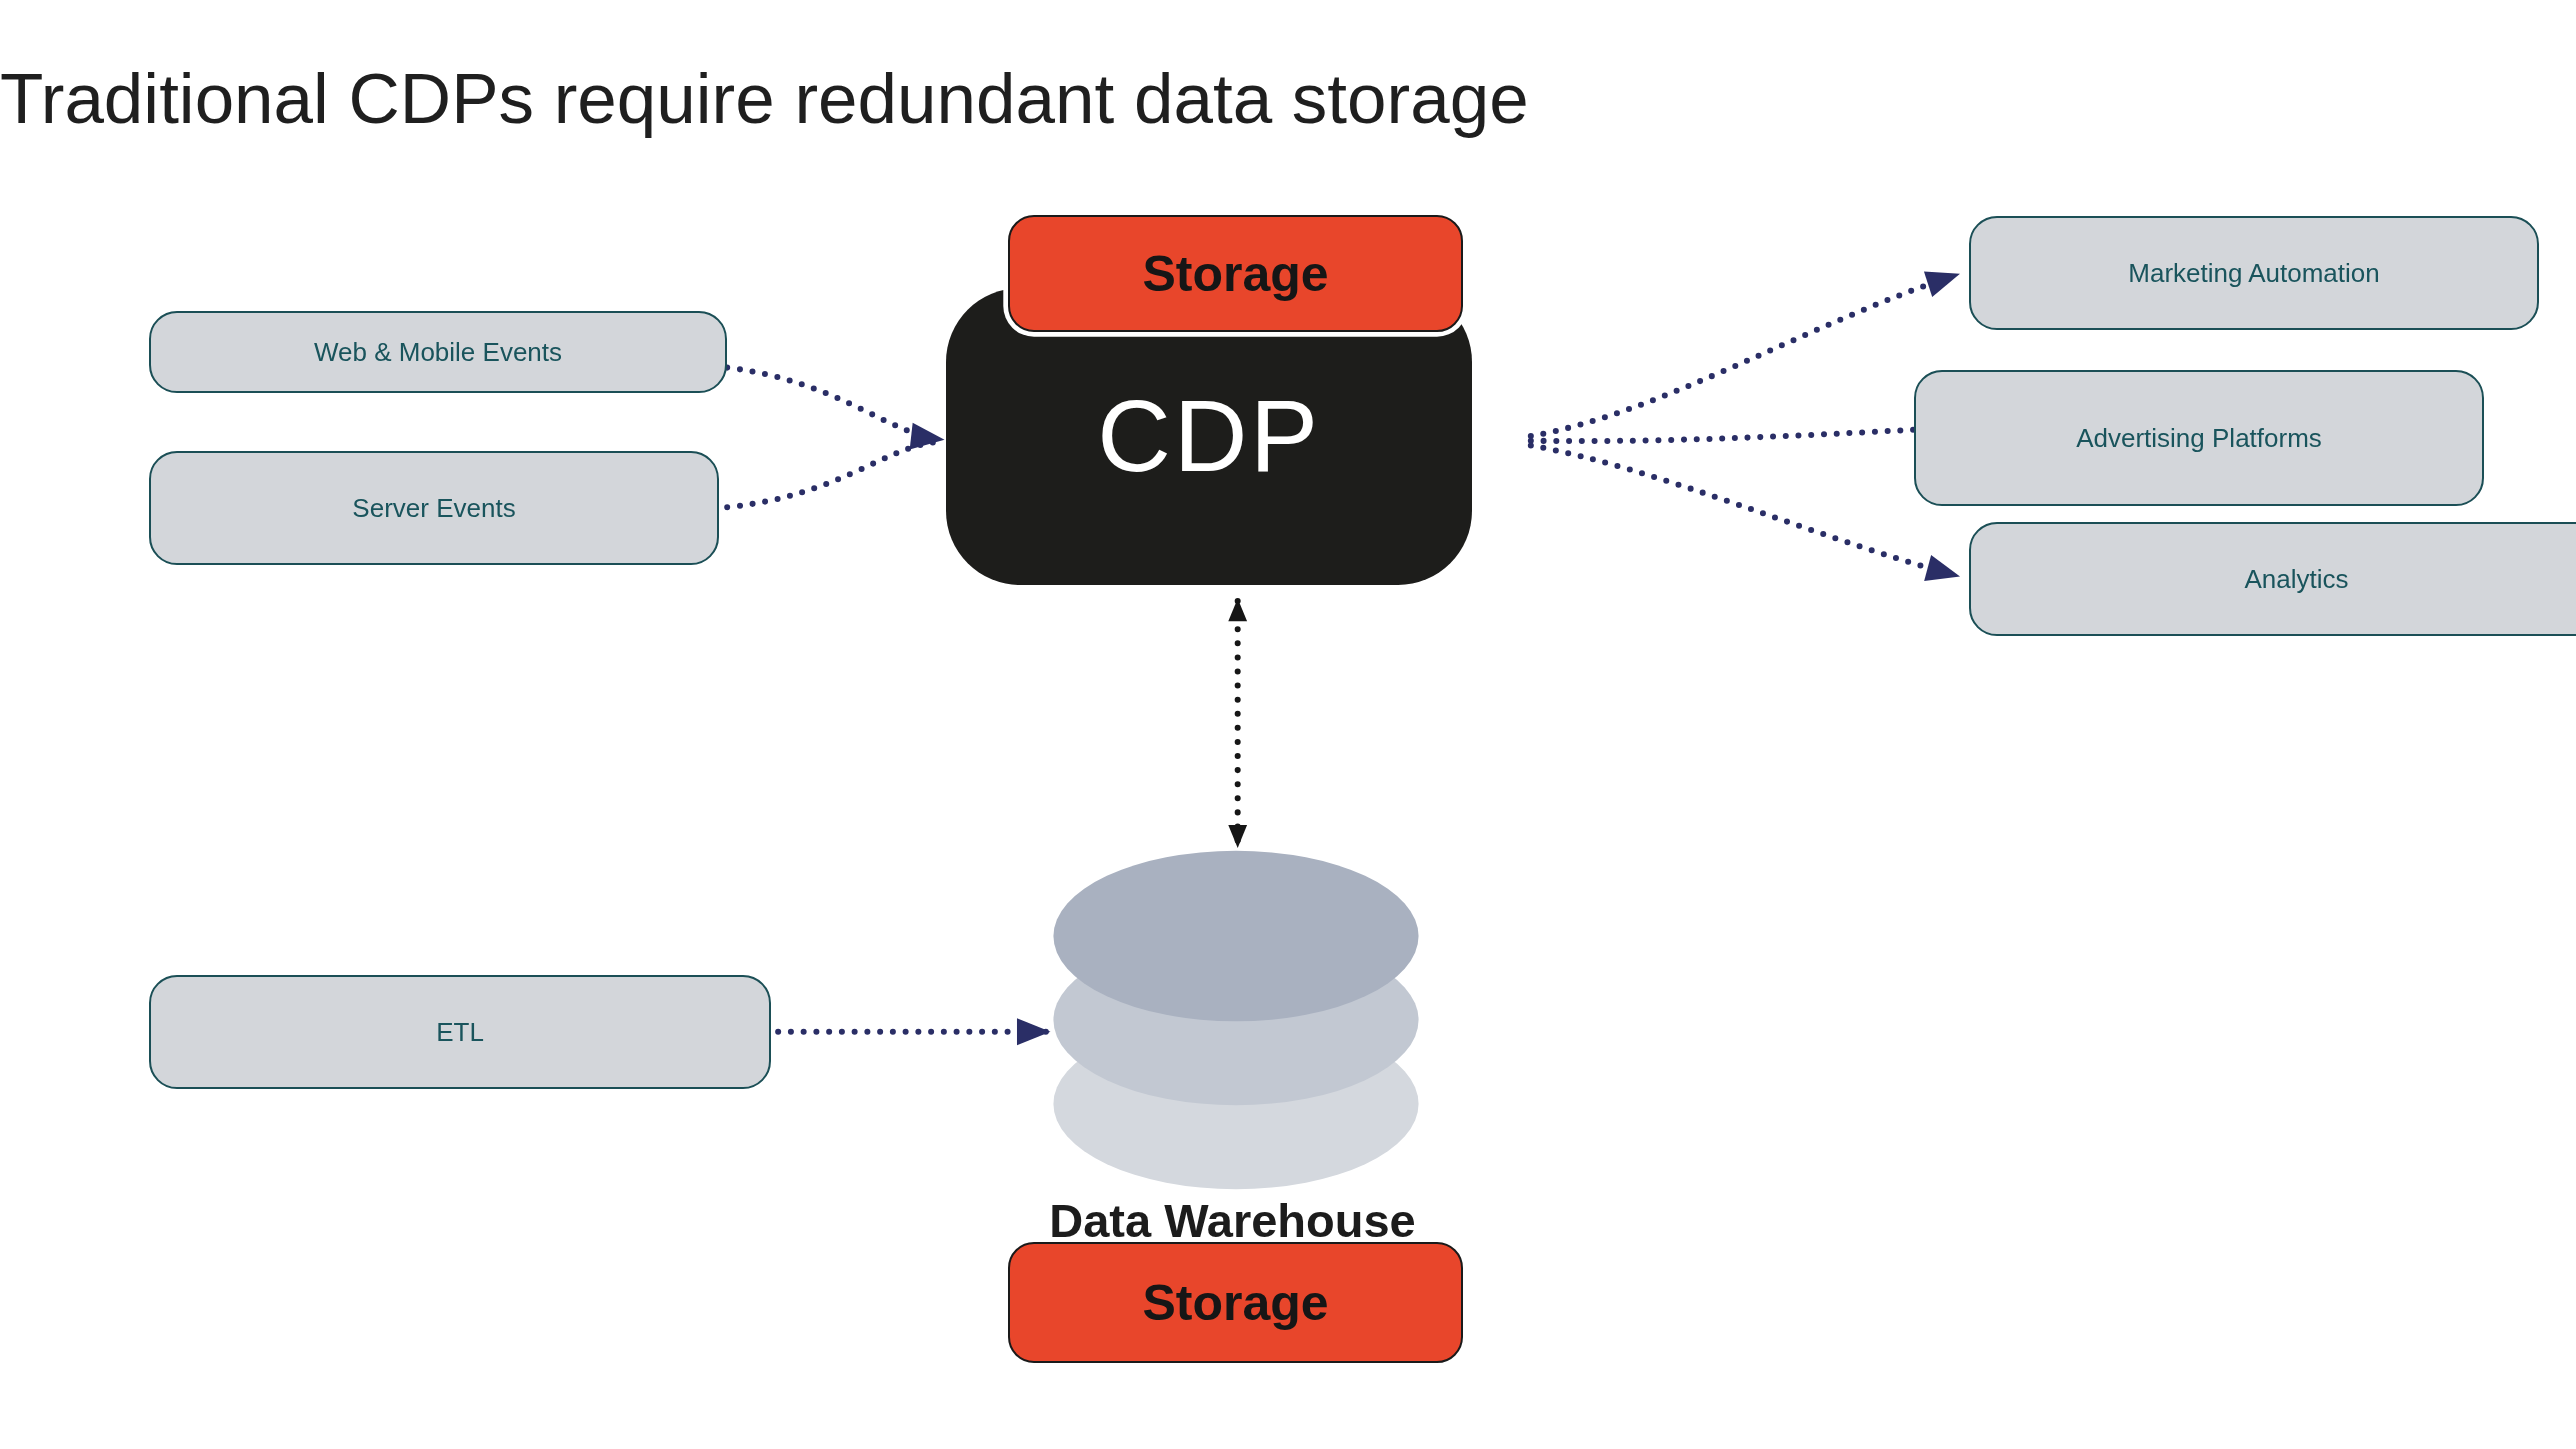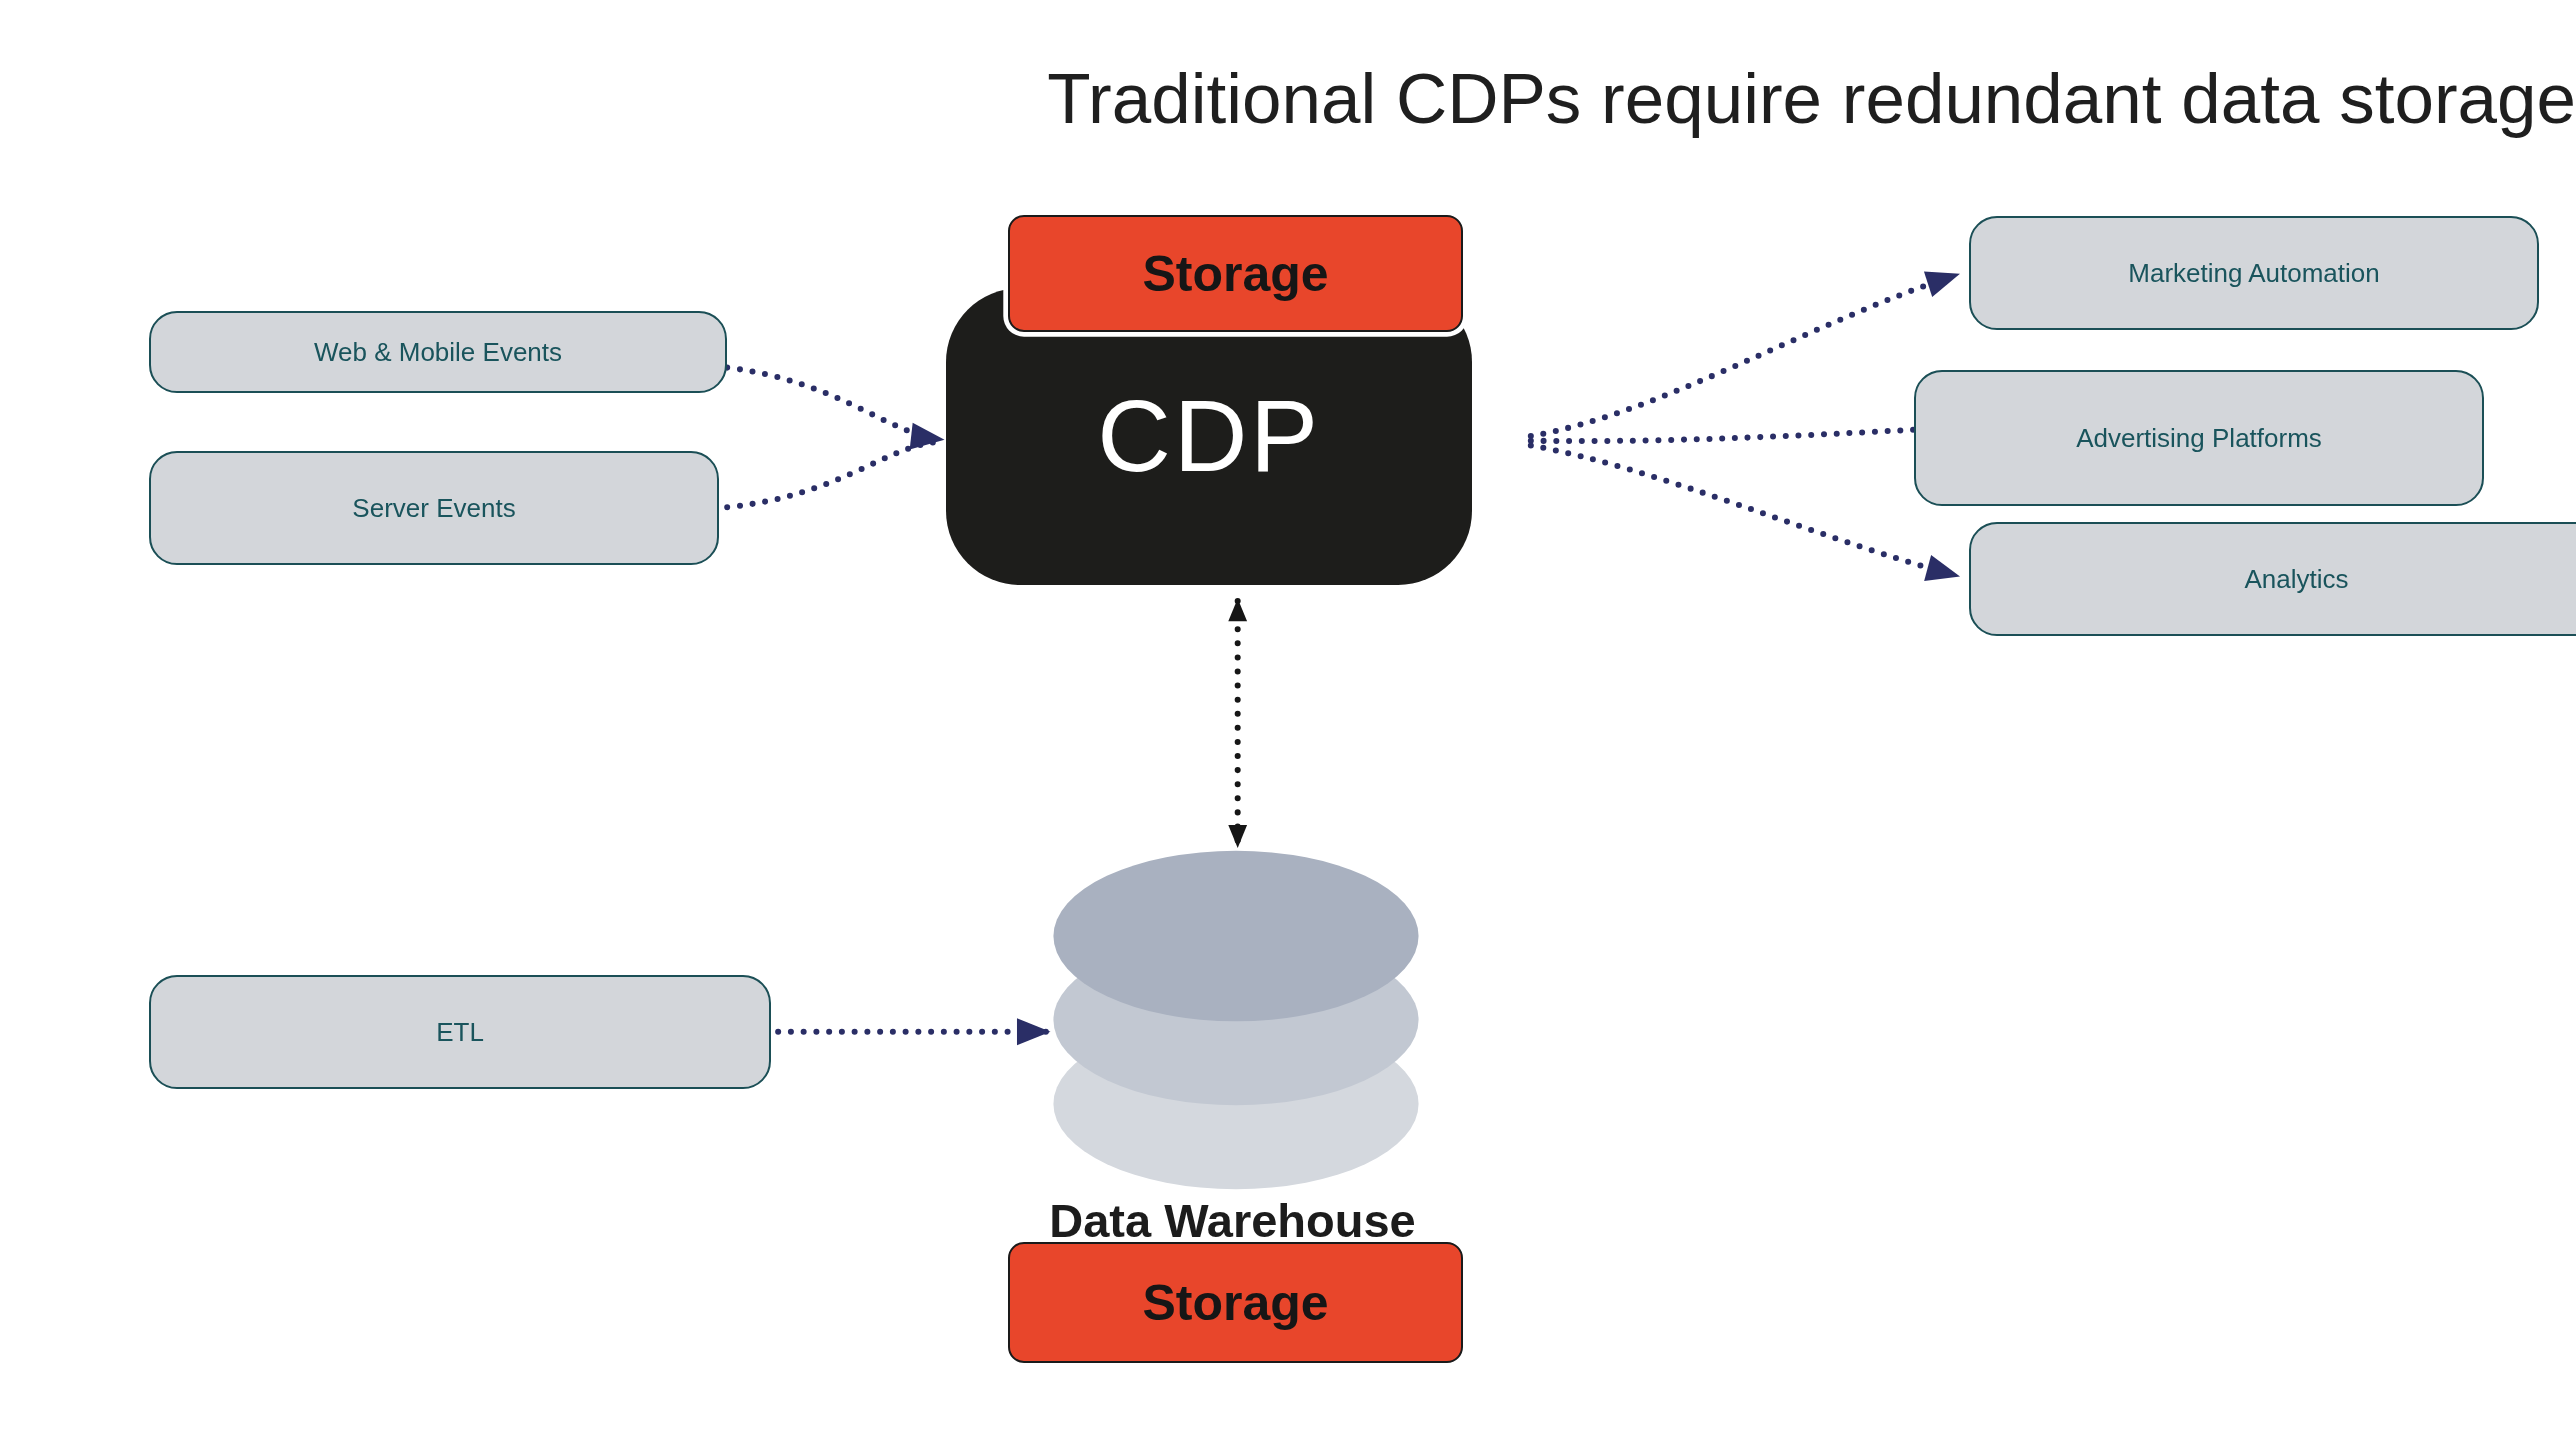--- a/index.html
+++ b/index.html
@@ -13,23 +13,22 @@
     --cyl_top:#A9B1C0;
     --cyl_mid:#C2C8D2;
     --cyl_bottom:#D4D8DE;
   }
   *{box-sizing:border-box;margin:0;padding:0}
   html,body{width:2576px;height:1449px;background:#ffffff;overflow:hidden}
   body{position:relative;font-family:"Liberation Sans","DejaVu Sans",sans-serif}
 
   .title{
     position:absolute;left:0;top:58px;width:2576px;
-    text-align:right;font-size:71px;font-weight:400;color:var(--ink);
+    text-align:left;font-size:71px;font-weight:400;color:var(--ink);
     letter-spacing:0;
-    padding-left:40px;
   }
 
   .node{
     position:absolute;display:flex;align-items:center;justify-content:center;
     background:var(--nodefill);
     border:2.7px solid var(--nodeborder);
     border-radius:28px;
     color:var(--nodetext);
     font-size:26px;line-height:1;
   }
@@ -38,21 +37,21 @@
     position:absolute;left:946px;top:288px;width:526px;height:297px;
     background:var(--black);border-radius:74px;
     display:flex;align-items:center;justify-content:center;
     color:#ffffff;font-size:102px;font-weight:400;letter-spacing:2.7px;
     z-index:1;
   }
 
   .tag{
     position:absolute;display:flex;align-items:center;justify-content:center;
     background:var(--accent);
-    border:2px solid #1a1a1a;border-radius:16px;
+    border:2px solid #1a1a1a;border-radius:26px;
     color:#161616;font-size:50px;font-weight:700;
   }
   .tag.cdp-tag{
     left:1008px;top:215px;width:455px;height:117px;
     box-shadow:0 0 0 4.7px #ffffff;
     z-index:2;
   }
   .tag.dw-tag{
     left:1008px;top:1242px;width:455px;height:121px;
   }

